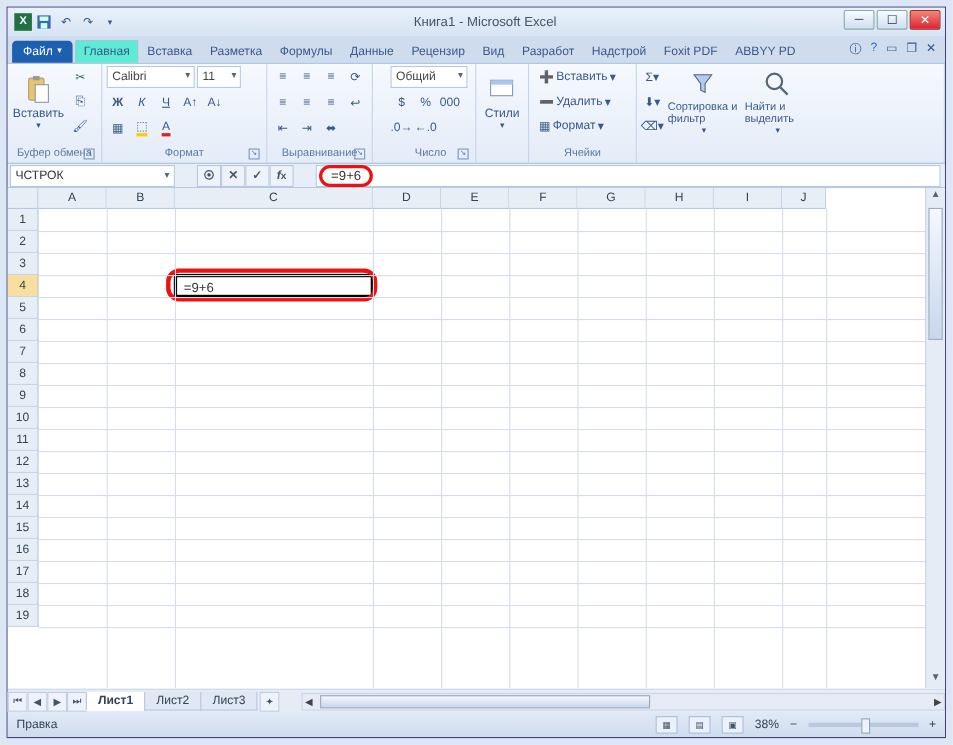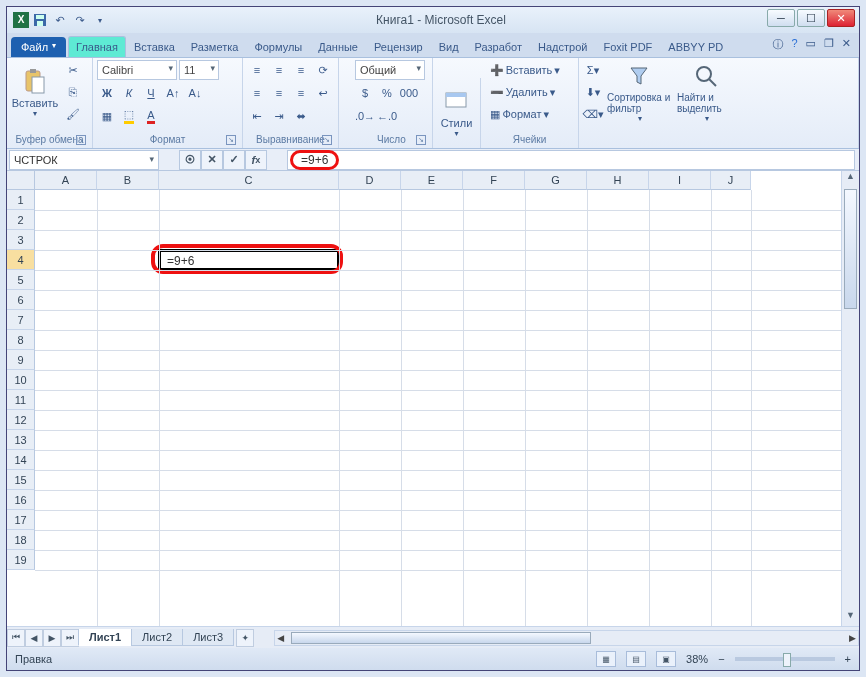--- a/index.html
+++ b/index.html
@@ -245,21 +245,21 @@
           <div class="mini-btn">000</div>
         </div>
         <div class="mini-row">
           <div class="mini-btn">.0→</div>
           <div class="mini-btn">←.0</div>
         </div>
       </div>
       <div class="group-label"><span>Число</span><div class="dlaunch">↘</div></div>
     </div>
 
-    <div class="group" style="width:48px;margin-top:20px;">
+    <div class="group" style="width:48px;">
       <div class="group-body">
         <div class="big-btn">
           <svg class="ic">
               <rect x="2" y="4" width="20" height="14" fill="#fff" stroke="#89a"></rect>
               <rect x="2" y="4" width="20" height="4" fill="#a8c8f0"></rect>
             </svg>
           <span>Стили</span>
             <span style="font-size:8px;">▾</span>
         </div>
       </div>

